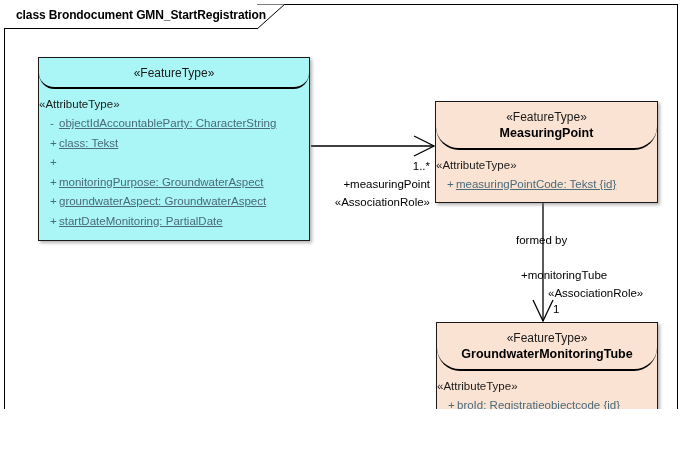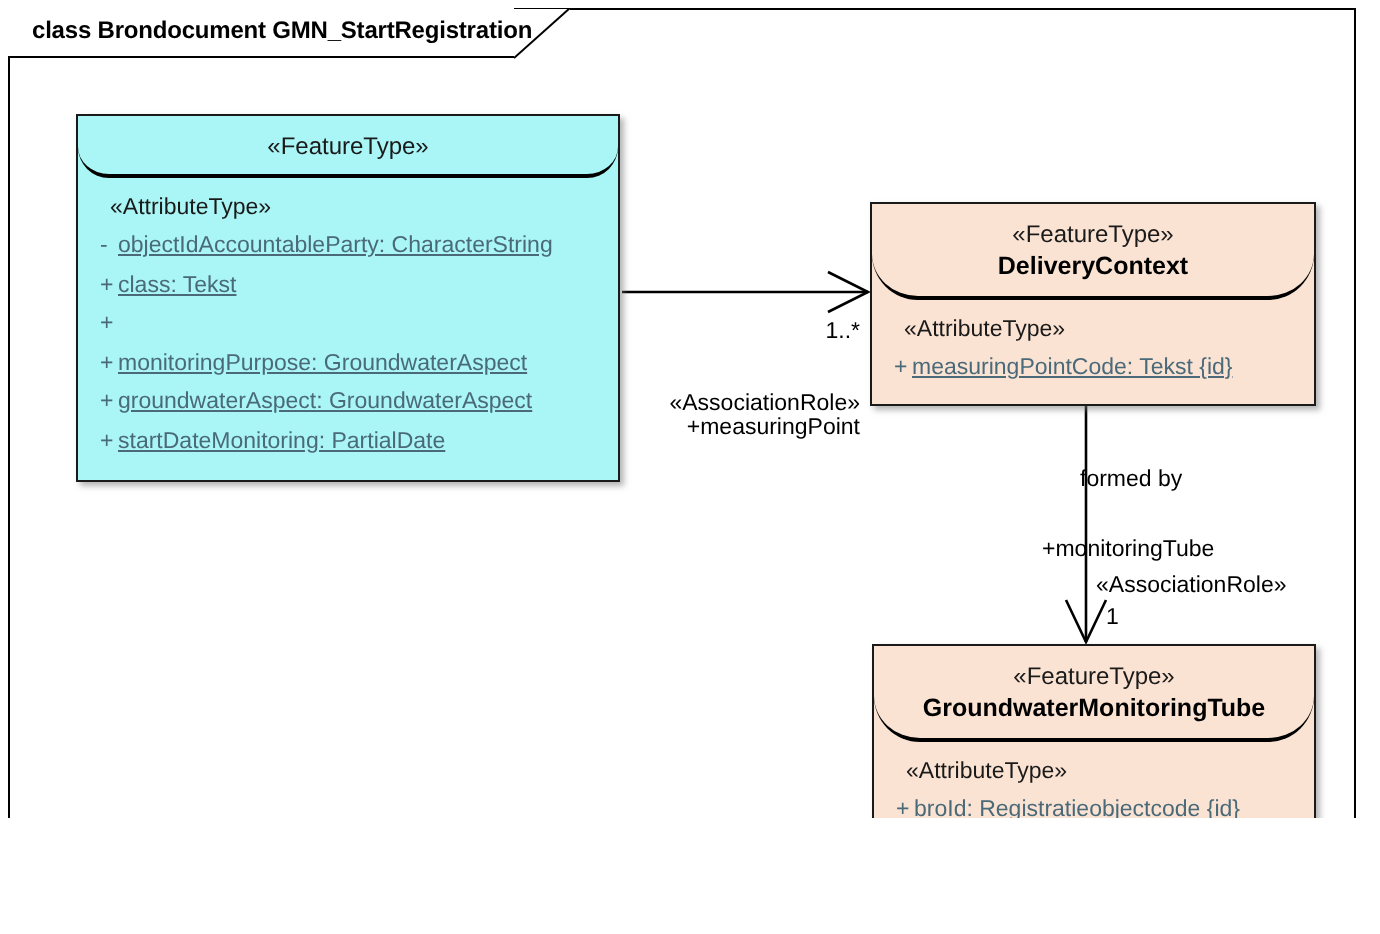--- a/index.html
+++ b/index.html
@@ -99,21 +99,21 @@
     color: #000000;
     line-height: 17px;
     white-space: nowrap;
   }
   .class-body {
     padding: 6px 0 6px 0;
   }
   .attr-stereotype {
     font-size: 11.5px;
     color: #1a1a1a;
-    padding-left: 16px;
+    padding-left: 0;
     line-height: 19px;
     white-space: nowrap;
   }
   .attr-row {
     display: flex;
     line-height: 19.5px;
     font-size: 11.5px;
     color: #4a6a7a;
     white-space: nowrap;
   }
@@ -206,21 +206,21 @@
       <div class="attr-row">
         <span class="attr-vis">+</span>
         <span class="attr-text">startDateMonitoring: PartialDate</span>
       </div>
     </div>
   </div>
 
   <div class="uml-class peach" style="left:435px; top:101px; width:223px; height:102px;">
     <div class="class-header">
       <div class="stereotype">«FeatureType»</div>
-      <div class="class-name">DeliveryContext</div>
+      <div class="class-name">MeasuringPoint</div>
     </div>
     <div class="class-body">
       <div class="attr-stereotype">«AttributeType»</div>
       <div class="attr-row">
         <span class="attr-vis">+</span>
         <span class="attr-text">measuringPointCode: Tekst {id}</span>
       </div>
     </div>
   </div>
 
@@ -236,21 +236,21 @@
         <span class="attr-text">broId: Registratieobjectcode {id}</span>
       </div>
       <div class="attr-row">
         <span class="attr-vis">+</span>
         <span class="attr-text">tubeNumber: Nummer</span>
       </div>
     </div>
   </div>
 
   <div class="conn-label right" style="left:330px; top:160px; width:100px;">1..*</div>
-  <div class="conn-label right" style="left:310px; top:178px; width:120px;margin-top:30px;">+measuringPoint</div>
+  <div class="conn-label right" style="left:310px; top:178px; width:120px;">+measuringPoint</div>
   <div class="conn-label right" style="left:310px; top:196px; width:120px;">«AssociationRole»</div>
 
-  <div class="conn-label" style="left:516px; top:234px;margin-left:24px;">formed by</div>
+  <div class="conn-label" style="left:516px; top:234px;">formed by</div>
   <div class="conn-label" style="left:521px; top:269px;">+monitoringTube</div>
   <div class="conn-label" style="left:548px; top:287px;">«AssociationRole»</div>
   <div class="conn-label" style="left:553px; top:303px;">1</div>
 
 </div>
 
 </body></html>

